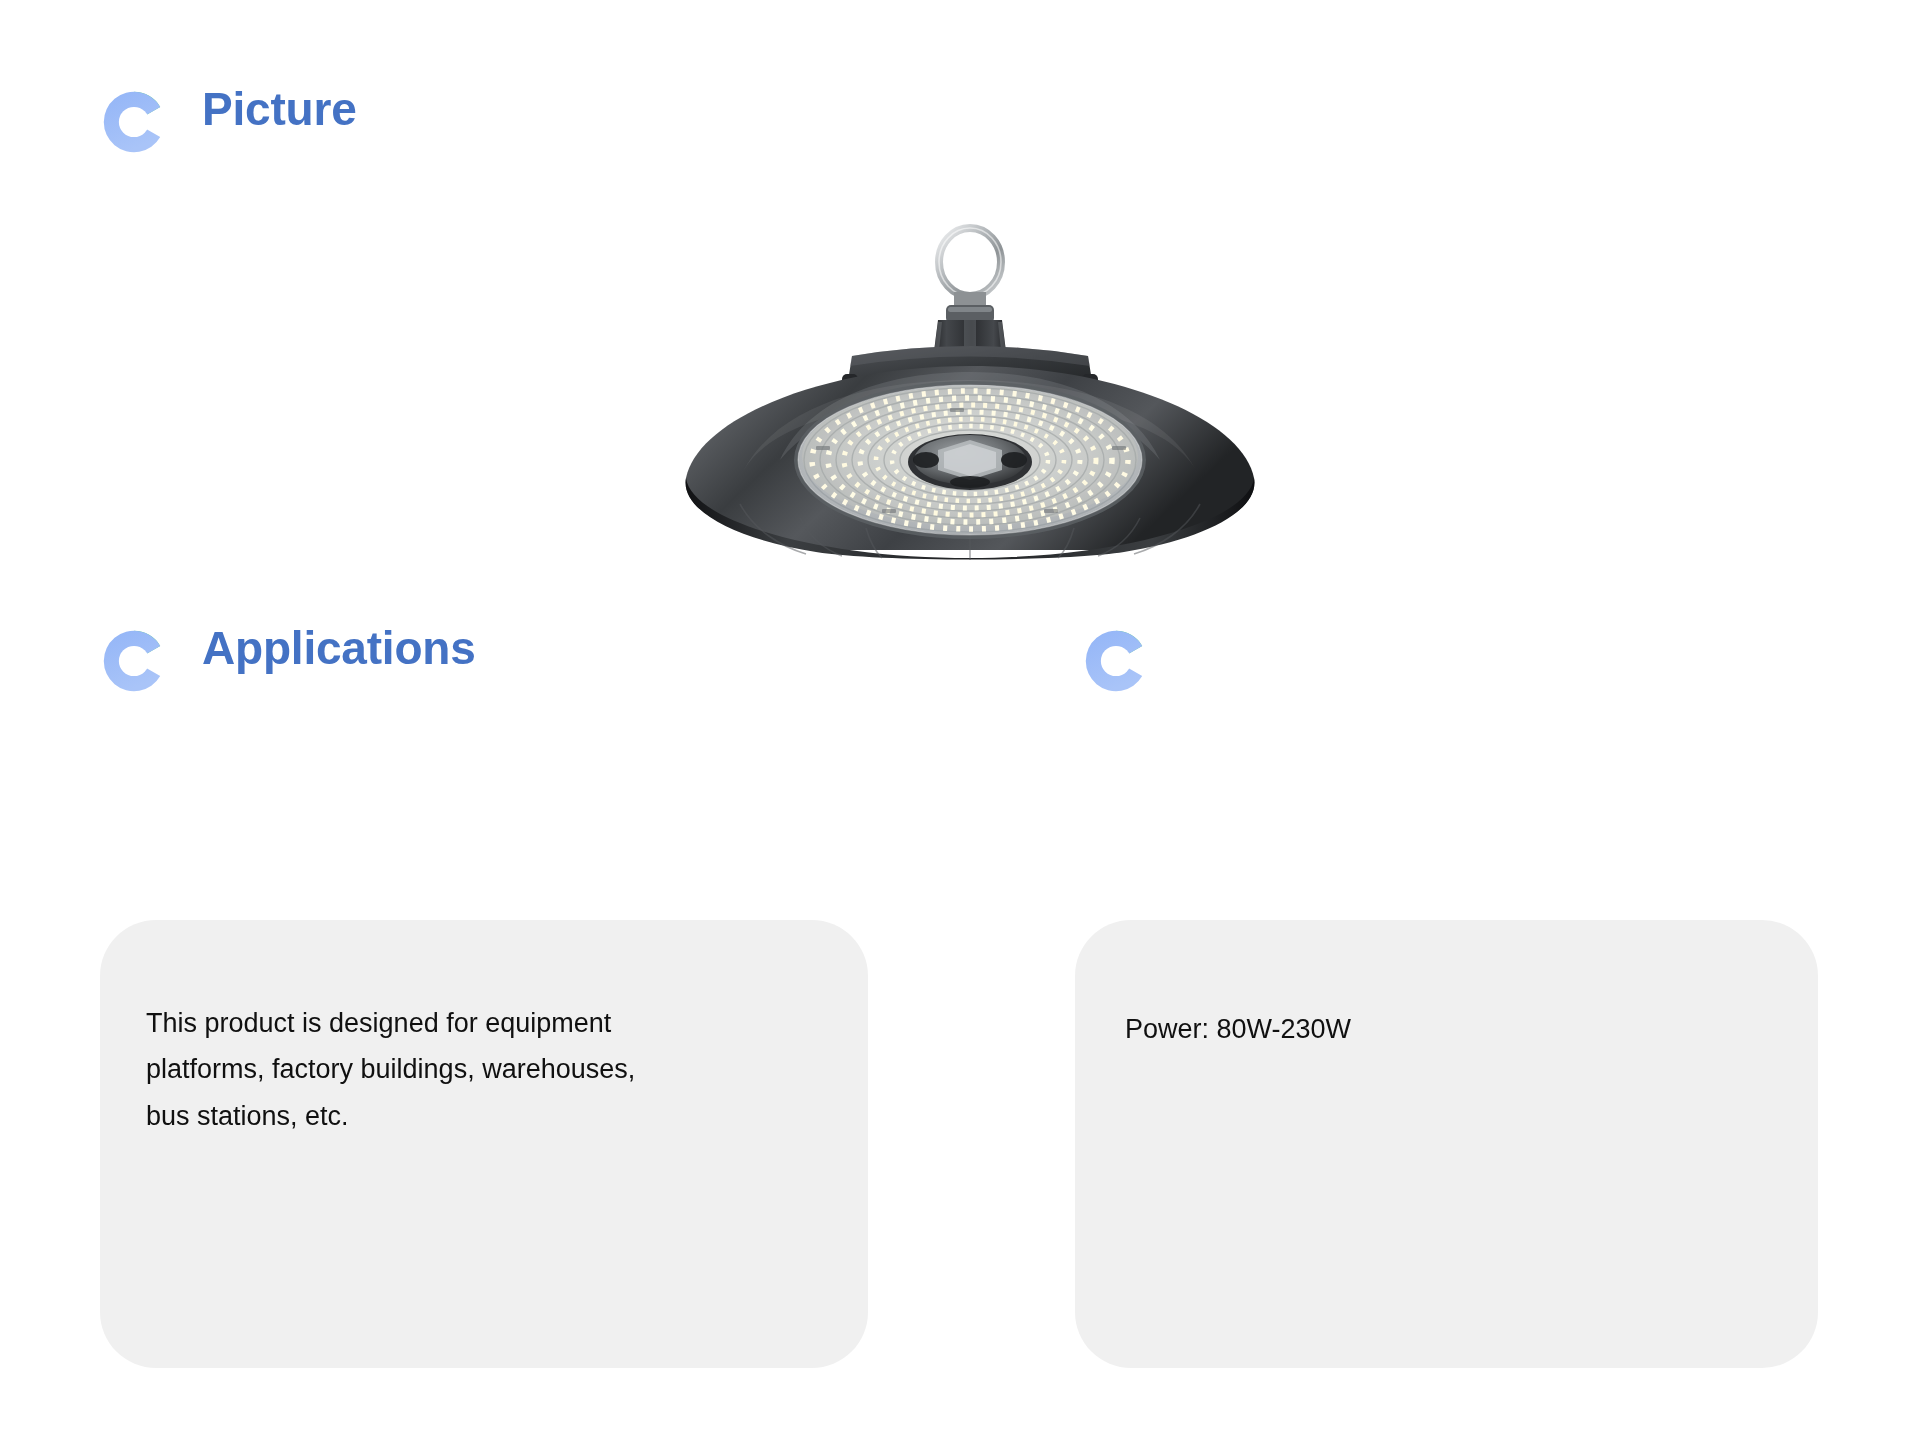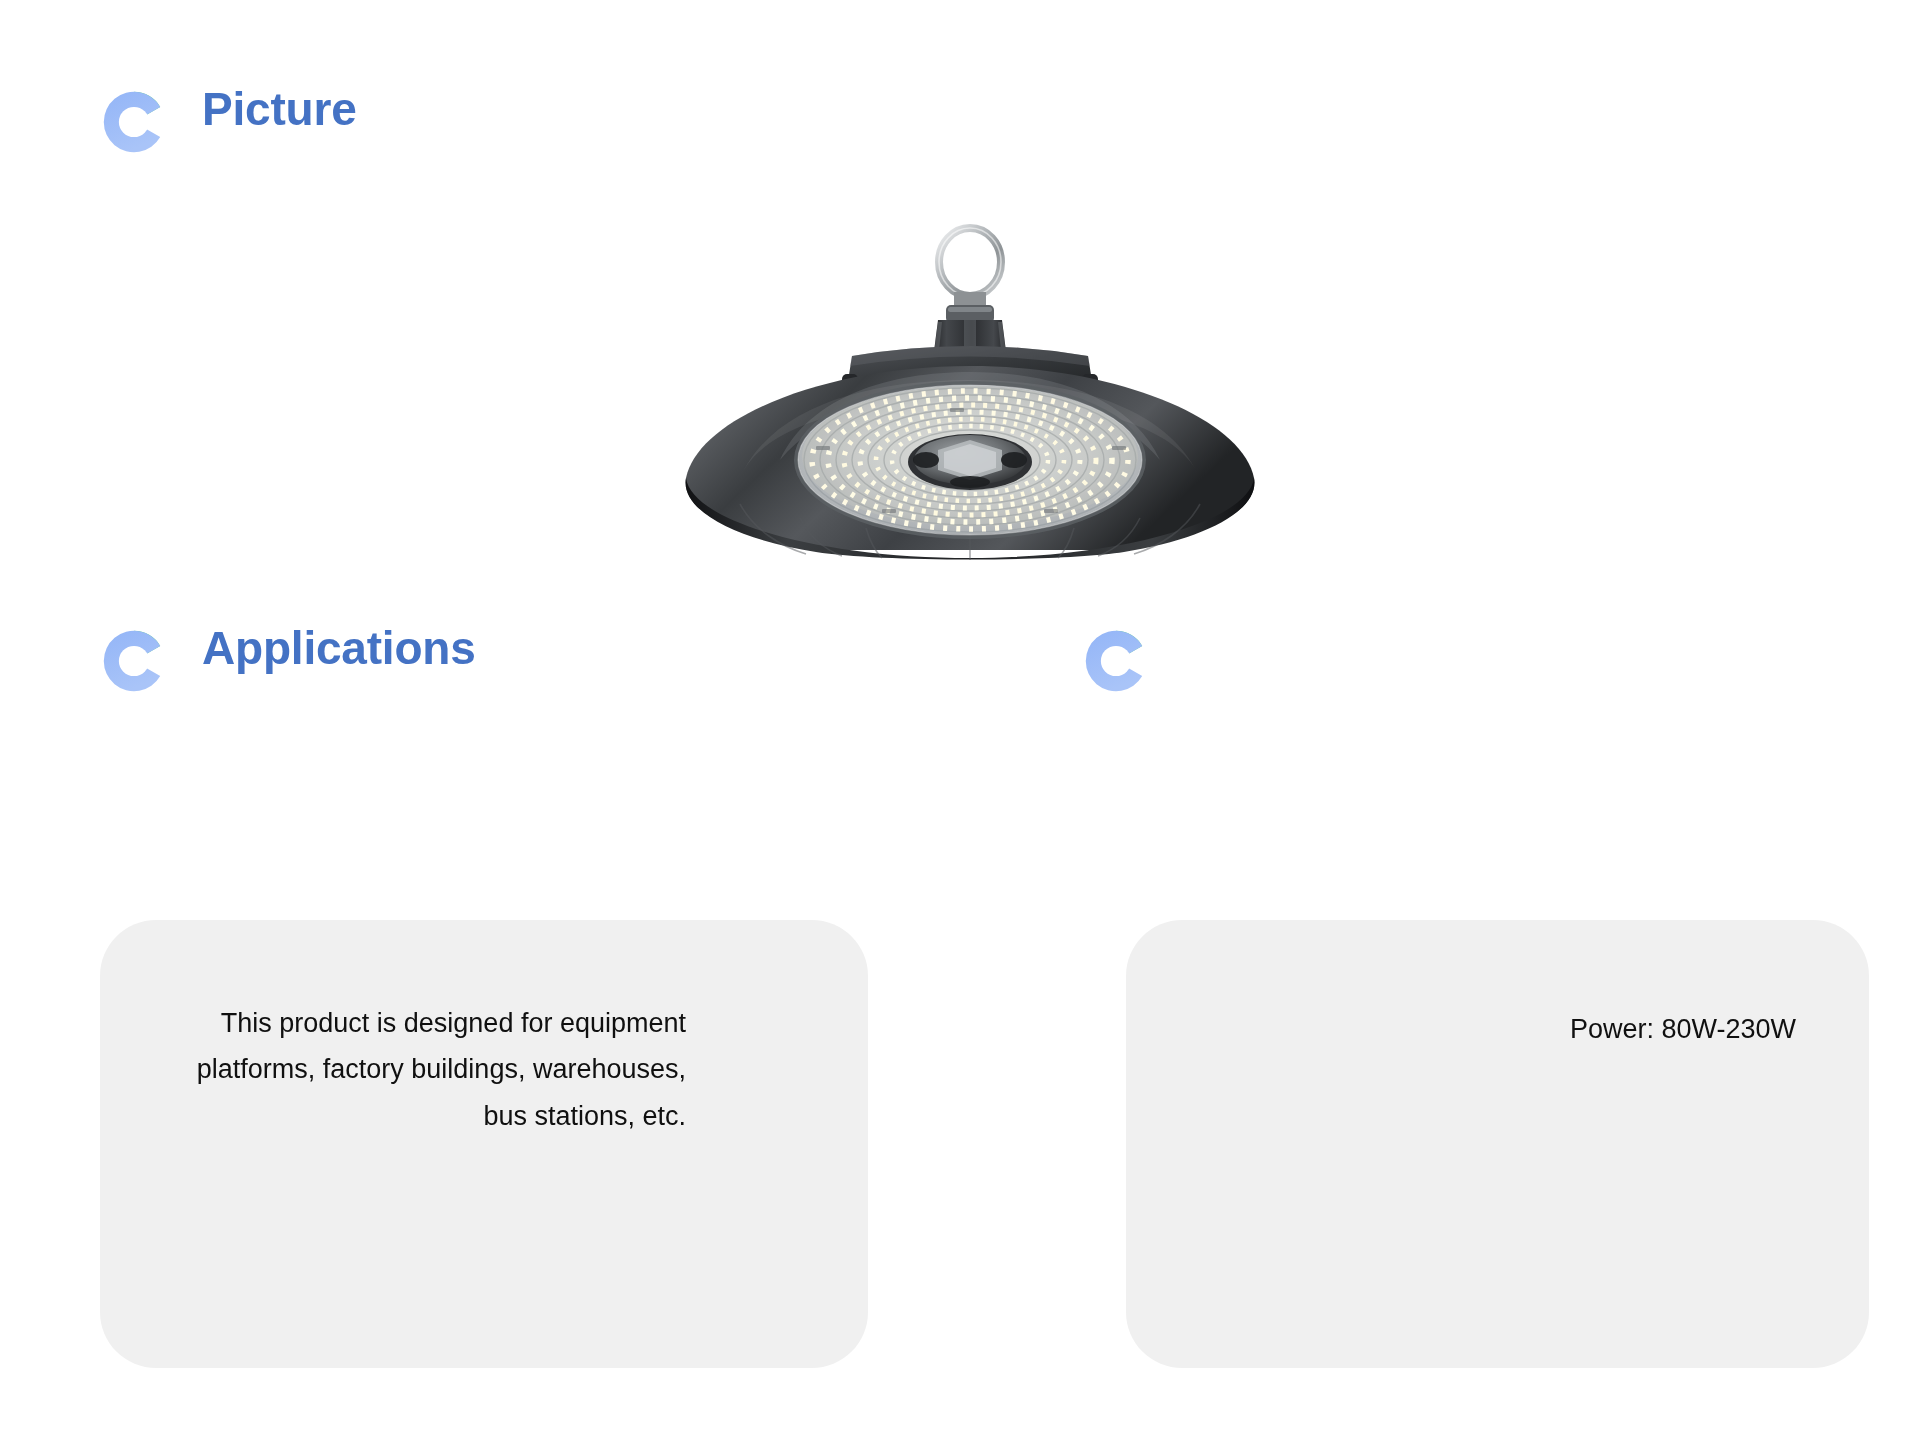--- a/index.html
+++ b/index.html
@@ -52,30 +52,29 @@
     height: 400px;
   }
   .product-stage svg { display: block; width: 100%; height: 100%; }
 
   
   .info-card {
     position: absolute;
     background: #f0f0f0;
     border-radius: 56px;
     box-sizing: border-box;
-    text-align: right;
   }
   #card-applications {
     left: 100px;
     top: 920px;
     width: 768px;
     height: 448px;
   }
   #card-specifications {
-    left: 1126px;
+    left: 1075px;
     top: 920px;
     width: 743px;
     height: 448px;
   }
   .card-body {
     position: absolute;
     color: #101010;
     font-size: 27px;
     line-height: 1.72;
   }

